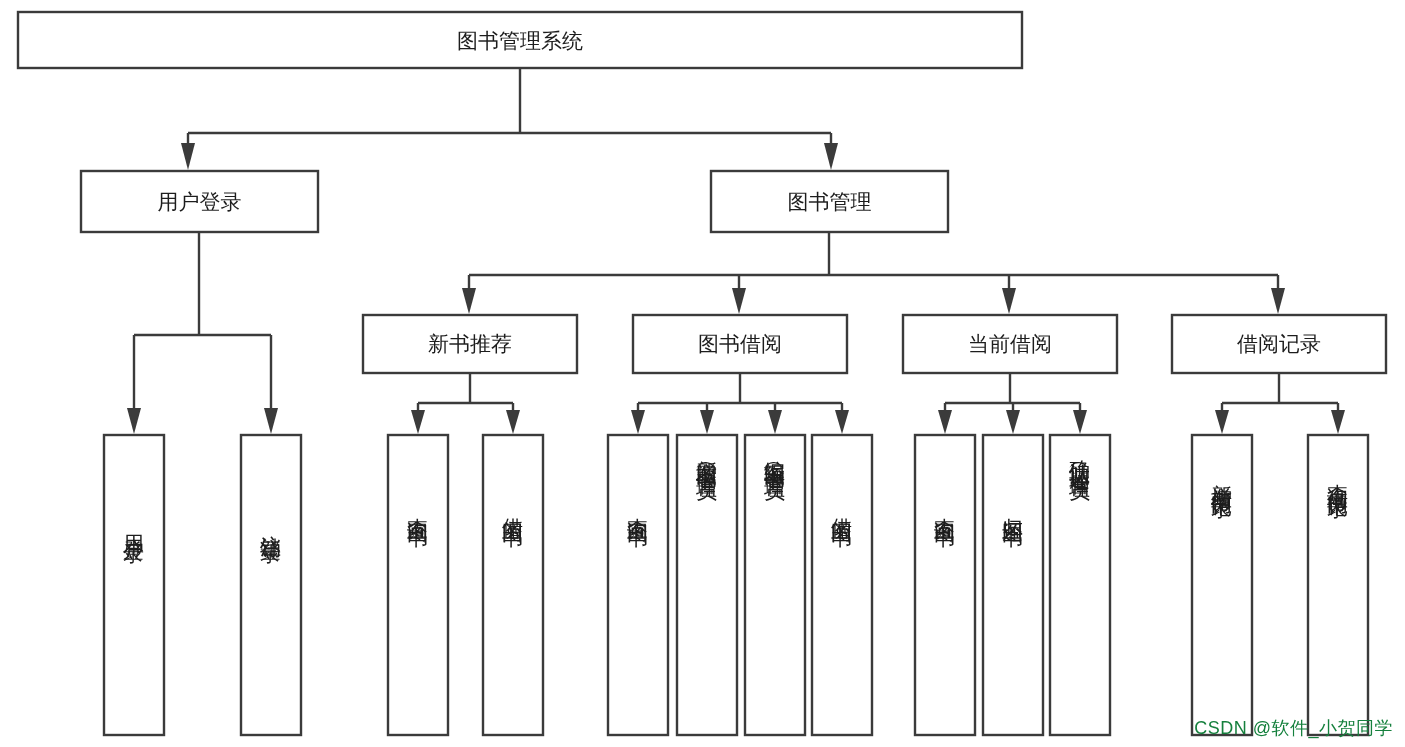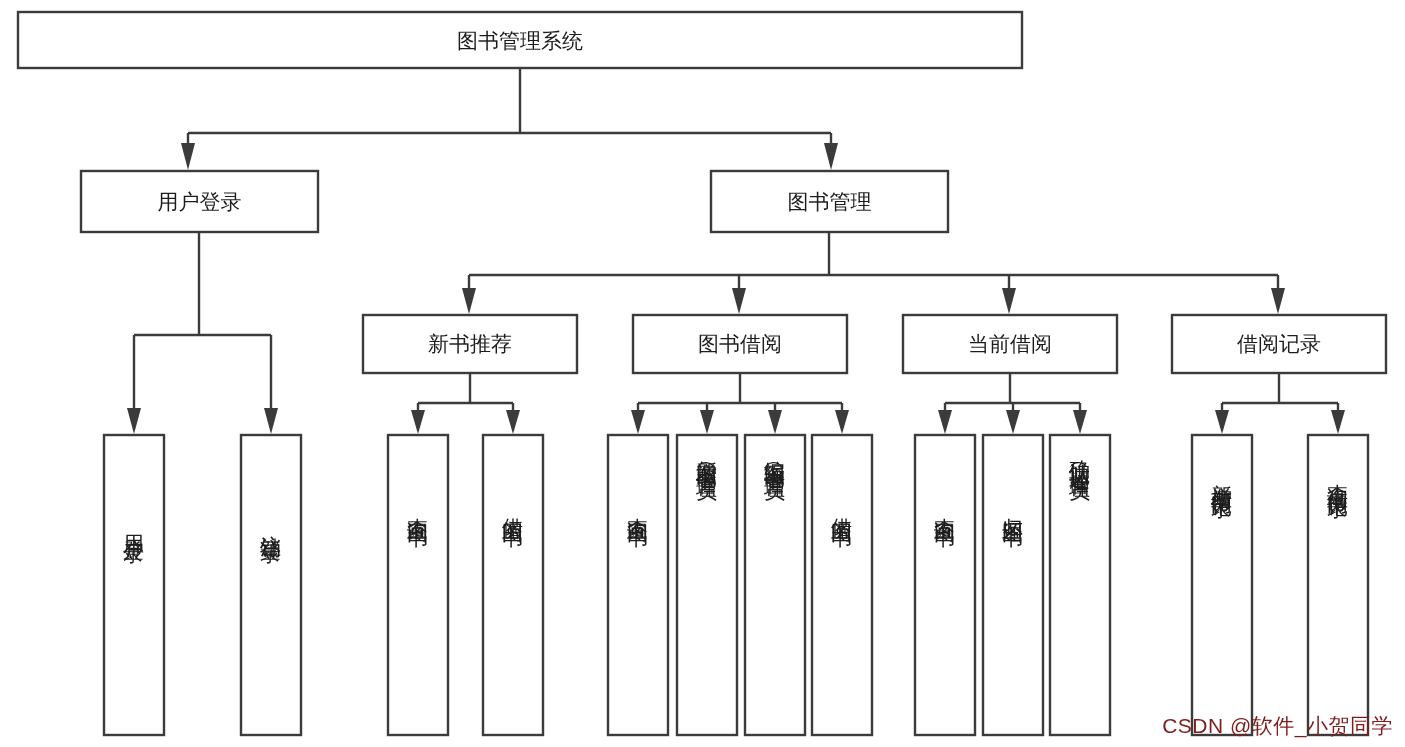--- a/index.html
+++ b/index.html
@@ -64,22 +64,22 @@
     line-height: 1;
     letter-spacing: 3px;
     color: #1d1d1d;
     white-space: nowrap;
   }
   .watermark {
     position: absolute;
     right: 12px;
     bottom: 7px;
     font-family: "Liberation Sans", "DejaVu Sans", sans-serif;
-    font-size: 21px;
-    color: #7f1d1d;
+    font-size: 18px;
+    color: #15803d;
     letter-spacing: 0.5px;
     white-space: nowrap;
     pointer-events: none;
   }
 </style>
 </head>
 <body>
 
 <div id="diagram-root">
 

